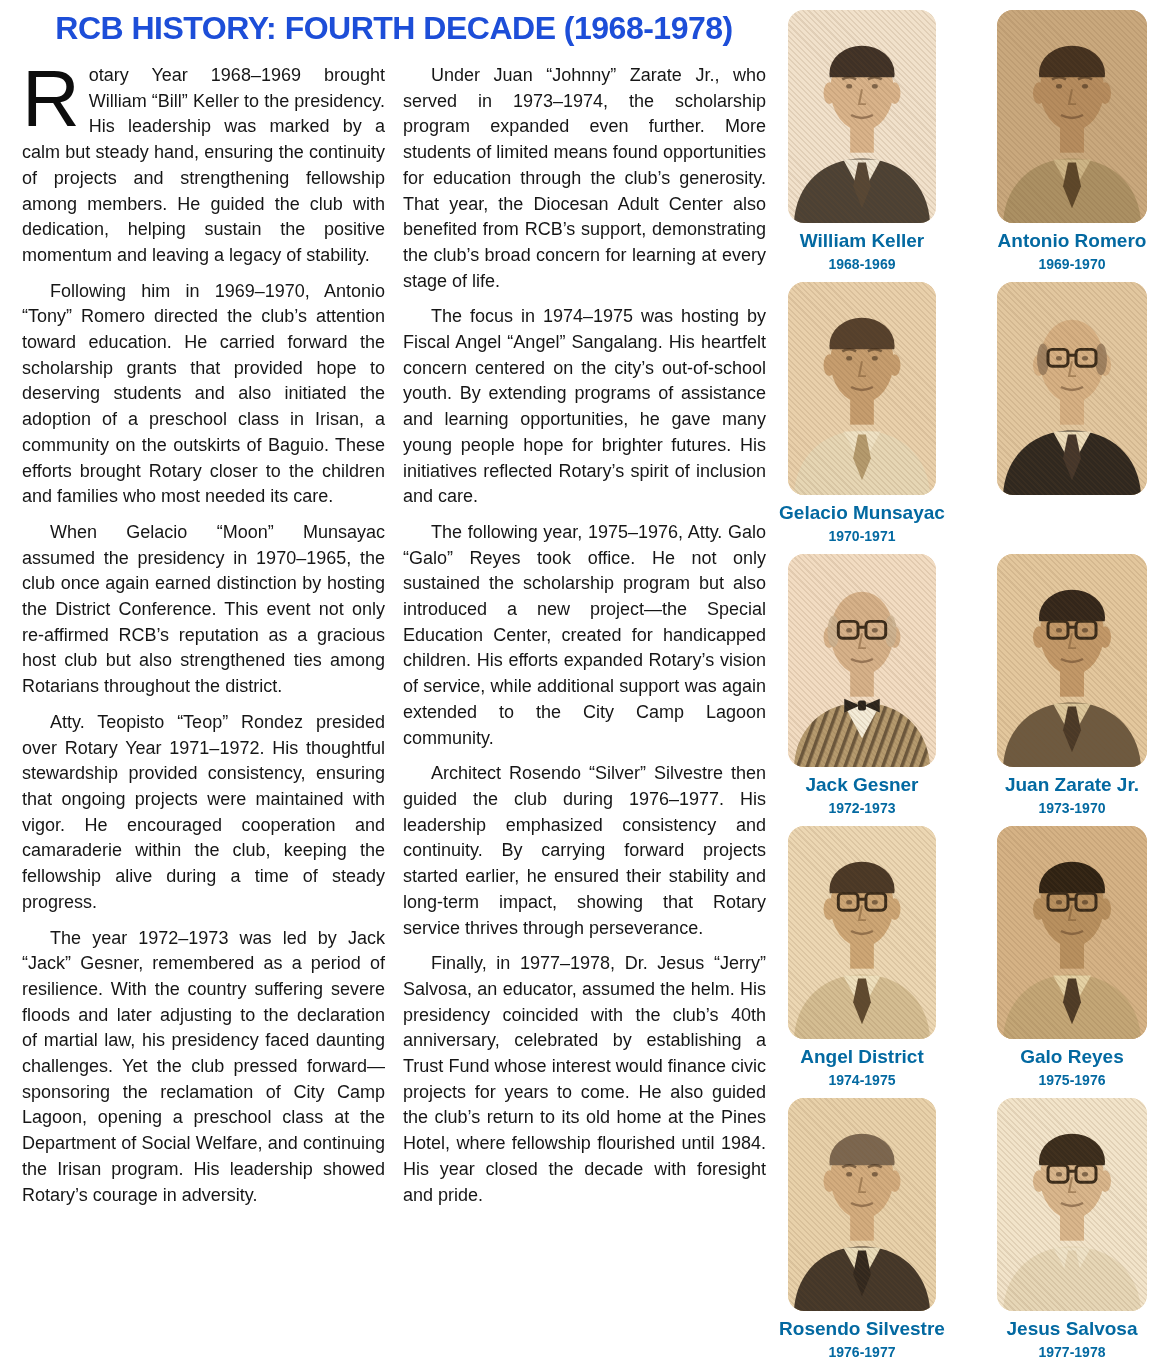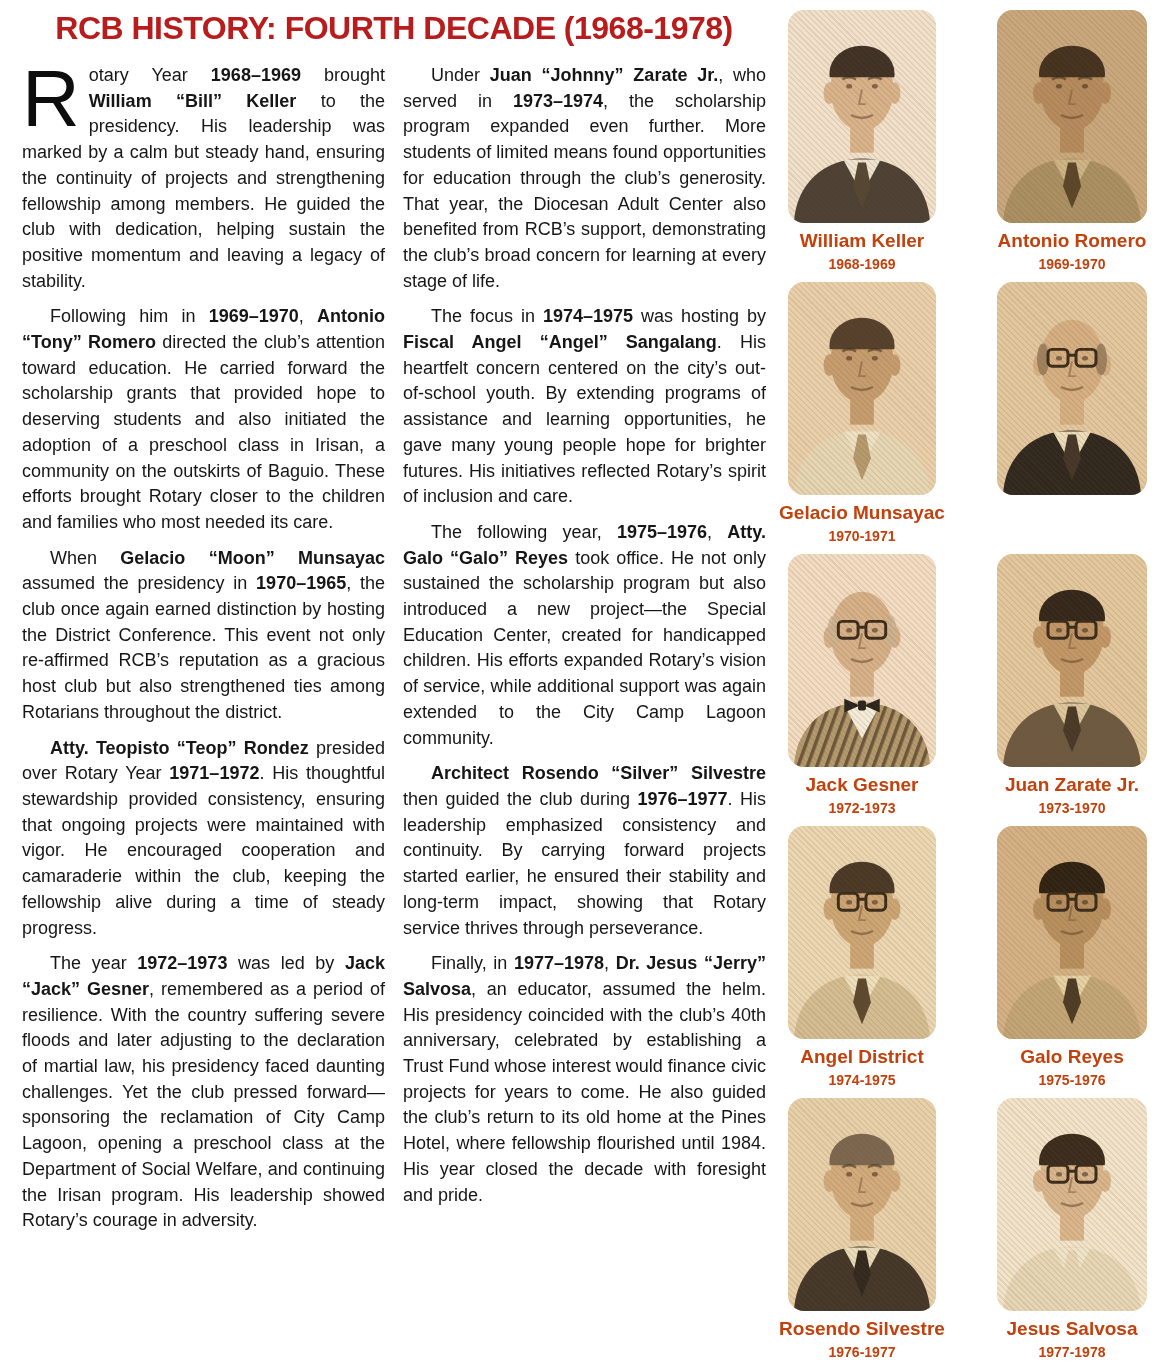--- a/index.html
+++ b/index.html
@@ -6,42 +6,42 @@
   body{width:1165px;height:1370px;background:#ffffff;font-family:"Liberation Sans",sans-serif;}
   .page{position:relative;width:1165px;height:1370px;overflow:hidden;background:#ffffff;color:#161616;}
 
   
   .content{position:absolute;left:22px;top:10px;width:744px;}
   .title{margin:0 0 0 0;text-align:center;font-size:32px;font-weight:700;letter-spacing:-0.5px;}
   .columns{display:flex;gap:18px;margin-top:16px;}
   .col{width:363px;text-align:justify;font-size:18px;line-height:25.7px;color:#161616;}
   .col p{margin:0 0 10px 0;text-indent:28px;}
   .col p.first{text-indent:0;}
-  .col b{font-weight:700;}
+  .col b{font-weight:400;}
   .dropcap{float:left;font-size:80px;line-height:68px;height:74px;padding:2px 9px 0 0;color:#0d0d0d;}
 
   
   .gallery{position:absolute;left:788px;top:10px;width:359px;display:grid;
            grid-template-columns:148px 150px;justify-content:space-between;}
   figure.card{margin:0;height:272px;}
   .photo{position:relative;width:100%;height:213px;border-radius:16px;overflow:hidden;}
   .photo::after{content:"";position:absolute;inset:0;border-radius:inherit;
       background:repeating-linear-gradient(45deg, rgba(115,82,48,.13) 0 1.5px, transparent 1.5px 4px);}
   .photo svg{display:block;width:100%;height:100%;}
-  figcaption{width:178px;margin:7px 0 0 -15px;text-align:center;white-space:nowrap;color:#c2410c;}
+  figcaption{width:178px;margin:7px 0 0 -15px;text-align:center;white-space:nowrap;color:#0369a1;}
   .card:nth-child(even) figcaption{margin-left:-14px;}
   .pname{font-size:19px;font-weight:700;line-height:1.15;}
   .pyears{font-size:14px;font-weight:700;margin-top:4px;}
 </style>
 </head>
 <body>
 
 <div class="page">
   <div class="content">
-    <h1 class="title" style="color: #b91c1c;">RCB HISTORY: FOURTH DECADE (1968-1978)</h1>
+    <h1 class="title" style="color: #1d4ed8;">RCB HISTORY: FOURTH DECADE (1968-1978)</h1>
     <div class="columns">
       <div class="col">
           <p class="first"><span class="dropcap">R</span><span>otary Year </span><b>1968–1969</b><span> brought </span><b>William “Bill” Keller</b><span> to the presidency. His leadership was marked by a calm but steady hand, ensuring the continuity of projects and strengthening fellowship among members. He guided the club with dedication, helping sustain the positive momentum and leaving a legacy of stability.</span></p>
           <p><span>Following him in </span><b>1969–1970</b><span>, </span><b>Antonio “Tony” Romero</b><span> directed the club’s attention toward education. He carried forward the scholarship grants that provided hope to deserving students and also initiated the adoption of a preschool class in Irisan, a community on the outskirts of Baguio. These efforts brought Rotary closer to the children and families who most needed its care.</span></p>
           <p><span>When </span><b>Gelacio “Moon” Munsayac</b><span> assumed the presidency in </span><b>1970–1965</b><span>, the club once again earned distinction by hosting the District Conference. This event not only re-affirmed RCB’s reputation as a gracious host club but also strengthened ties among Rotarians throughout the district.</span></p>
           <p><b>Atty. Teopisto “Teop” Rondez</b><span> presided over Rotary Year </span><b>1971–1972</b><span>. His thoughtful stewardship provided consistency, ensuring that ongoing projects were maintained with vigor. He encouraged cooperation and camaraderie within the club, keeping the fellowship alive during a time of steady progress.</span></p>
           <p><span>The year </span><b>1972–1973</b><span> was led by </span><b>Jack “Jack” Gesner</b><span>, remembered as a period of resilience. With the country suffering severe floods and later adjusting to the declaration of martial law, his presidency faced daunting challenges. Yet the club pressed forward—sponsoring the reclamation of City Camp Lagoon, opening a preschool class at the Department of Social Welfare, and continuing the Irisan program. His leadership showed Rotary’s courage in adversity.</span></p>
         </div>
       <div class="col">
           <p><span>Under </span><b>Juan “Johnny” Zarate Jr.</b><span>, who served in </span><b>1973–1974</b><span>, the scholarship program expanded even further. More students of limited means found opportunities for education through the club’s generosity. That year, the Diocesan Adult Center also benefited from RCB’s support, demonstrating the club’s broad concern for learning at every stage of life.</span></p>

